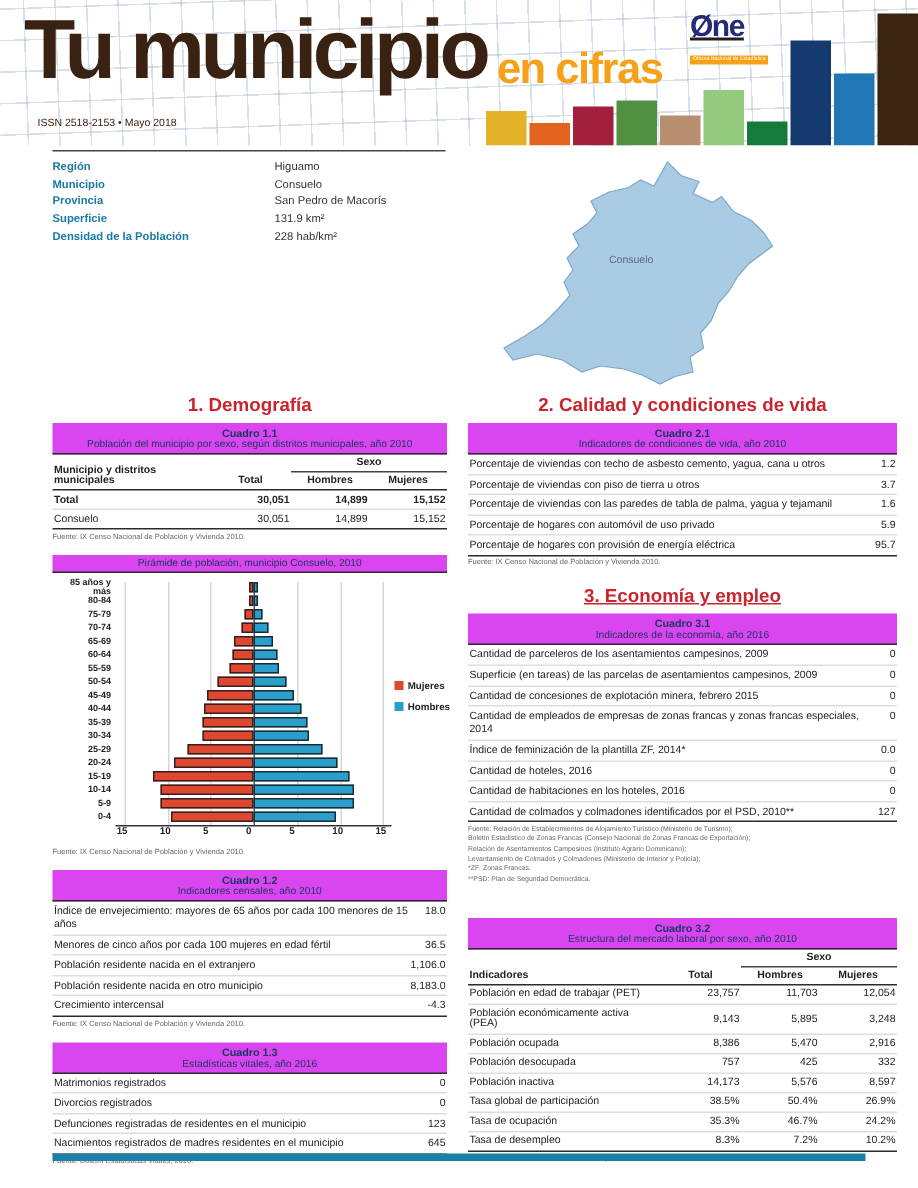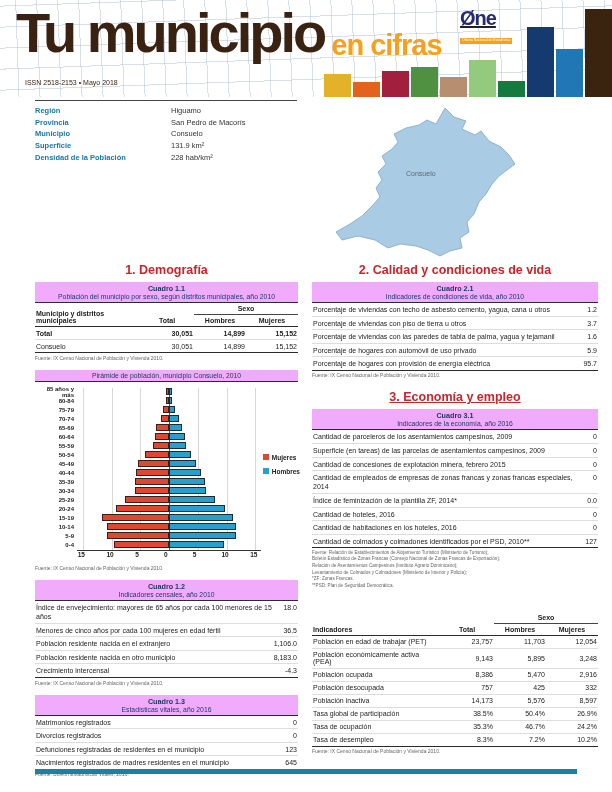--- a/index.html
+++ b/index.html
@@ -16,31 +16,31 @@
   .mast-sub{font-size:29px;font-weight:bold;color:#f7a11a;margin-left:7px;position:relative;top:3px;letter-spacing:-1px;}
   .issn{position:absolute;left:25px;top:79px;font-size:7px;color:#3a2213;}
   .one-logo{position:absolute;left:460px;top:8px;text-align:left;line-height:1;text-decoration:underline;}
   .one-word{font-size:20px;font-weight:bold;color:#242a75;letter-spacing:-1px;}
   .one-tag{background:#f7a11a;color:#fff;font-size:3.5px;padding:1px 2px;margin-top:1px;display:inline-block;}
   .deco-bars{position:absolute;right:0;bottom:0;display:flex;align-items:flex-end;gap:2px;}
   .deco-bar{width:27px;}
   
   .info-panel{position:absolute;left:35px;top:100px;width:262px;border-top:1.2px solid #444;padding-top:4px;}
   .info-row{display:flex;font-size:7.5px;line-height:1.55;}
-  .info-label{width:136px;font-weight:bold;color:#1879a2;}
+  .info-label{width:148px;font-weight:bold;color:#1879a2;}
   .info-value{color:#333;}
   .map-wrap{position:absolute;left:328px;top:98px;width:276px;height:166px;}
   .map-label{position:absolute;left:78px;top:72px;font-size:7px;color:#5b6a77;}
   
   .col-left{position:absolute;left:35px;top:263px;width:263px;}
   .col-right{position:absolute;left:312px;top:263px;width:286px;}
   h2.section{font-size:12.5px;font-weight:bold;color:#c9252c;text-align:center;margin:0 0 5px 0;}
   
   .tbl{margin-bottom:9px;}
-  .tbl-band{background:#f0abfc;text-align:center;color:#17365d;padding:2px 2px;border-bottom:1px solid #2b2b2b;}
+  .tbl-band{background:#d946ef;text-align:center;color:#17365d;padding:2px 2px;border-bottom:1px solid #2b2b2b;}
   .tbl-code{font-size:7.2px;font-weight:bold;}
   .tbl-sub{font-size:6.8px;}
   .kv-row{display:flex;justify-content:space-between;gap:8px;border-bottom:1px solid #ddd;
           padding:2px 1px 1.5px 1px;font-size:7px;line-height:1.3;}
   .kv-row:last-child{border-bottom:1.2px solid #2b2b2b;}
   .kv-label{flex:1;color:#222;}
   .kv-val{white-space:nowrap;color:#222;}
   .fuente{font-size:5px;color:#666;margin-top:1.5px;}
   .footnotes{font-size:4.6px;color:#666;line-height:1.45;margin-top:1.5px;}
   table.matrix{width:100%;border-collapse:collapse;font-size:7px;}
@@ -100,26 +100,26 @@
         <div class="deco-bar" style="height: 88px; background: rgb(58, 36, 16);"></div>
       </div>
   </header>
 
   <div class="info-panel" id="info-panel">
       <div class="info-row">
         <span class="info-label">Región</span>
         <span class="info-value">Higuamo</span>
       </div>
       <div class="info-row">
+        <span class="info-label">Municipio</span>
+        <span class="info-value">Consuelo</span>
+      </div>
+      <div class="info-row">
         <span class="info-label">Provincia</span>
         <span class="info-value">San Pedro de Macorís</span>
-      </div>
-      <div class="info-row">
-        <span class="info-label">Municipio</span>
-        <span class="info-value">Consuelo</span>
       </div>
       <div class="info-row">
         <span class="info-label">Superficie</span>
         <span class="info-value">131.9 km²</span>
       </div>
       <div class="info-row">
         <span class="info-label">Densidad de la Población</span>
         <span class="info-value">228 hab/km²</span>
       </div>
     </div>
@@ -471,20 +471,24 @@
           <div>Fuente: Relación de Establecimientos de Alojamiento Turístico (Ministerio de Turismo);</div>
           <div>Boletín Estadístico de Zonas Francas (Consejo Nacional de Zonas Francas de Exportación);</div>
           <div>Relación de Asentamientos Campesinos (Instituto Agrario Dominicano);</div>
           <div>Levantamiento de Colmados y Colmadones (Ministerio de Interior y Policía);</div>
           <div>*ZF: Zonas Francas.</div>
           <div>**PSD: Plan de Seguridad Democrática.</div>
         </div>
     </div>
 
     <div class="tbl" style="margin-top:22px;">
+      <div class="tbl-band">
+        <div class="tbl-code">Cuadro 3.2</div>
+        <div class="tbl-sub">Estructura del mercado laboral por sexo, año 2010</div>
+      </div>
       <div>
           <table class="matrix">
             <thead>
               <tr>
                 <th class="th-label" rowspan="2">Indicadores</th>
                 <th class="th-total" rowspan="2" style="width: 52px;">Total</th>
                 <th class="th-group" colspan="2">Sexo</th>
               </tr>
               <tr>
                 <th class="th-sub" style="width: 50px;">Hombres</th>

